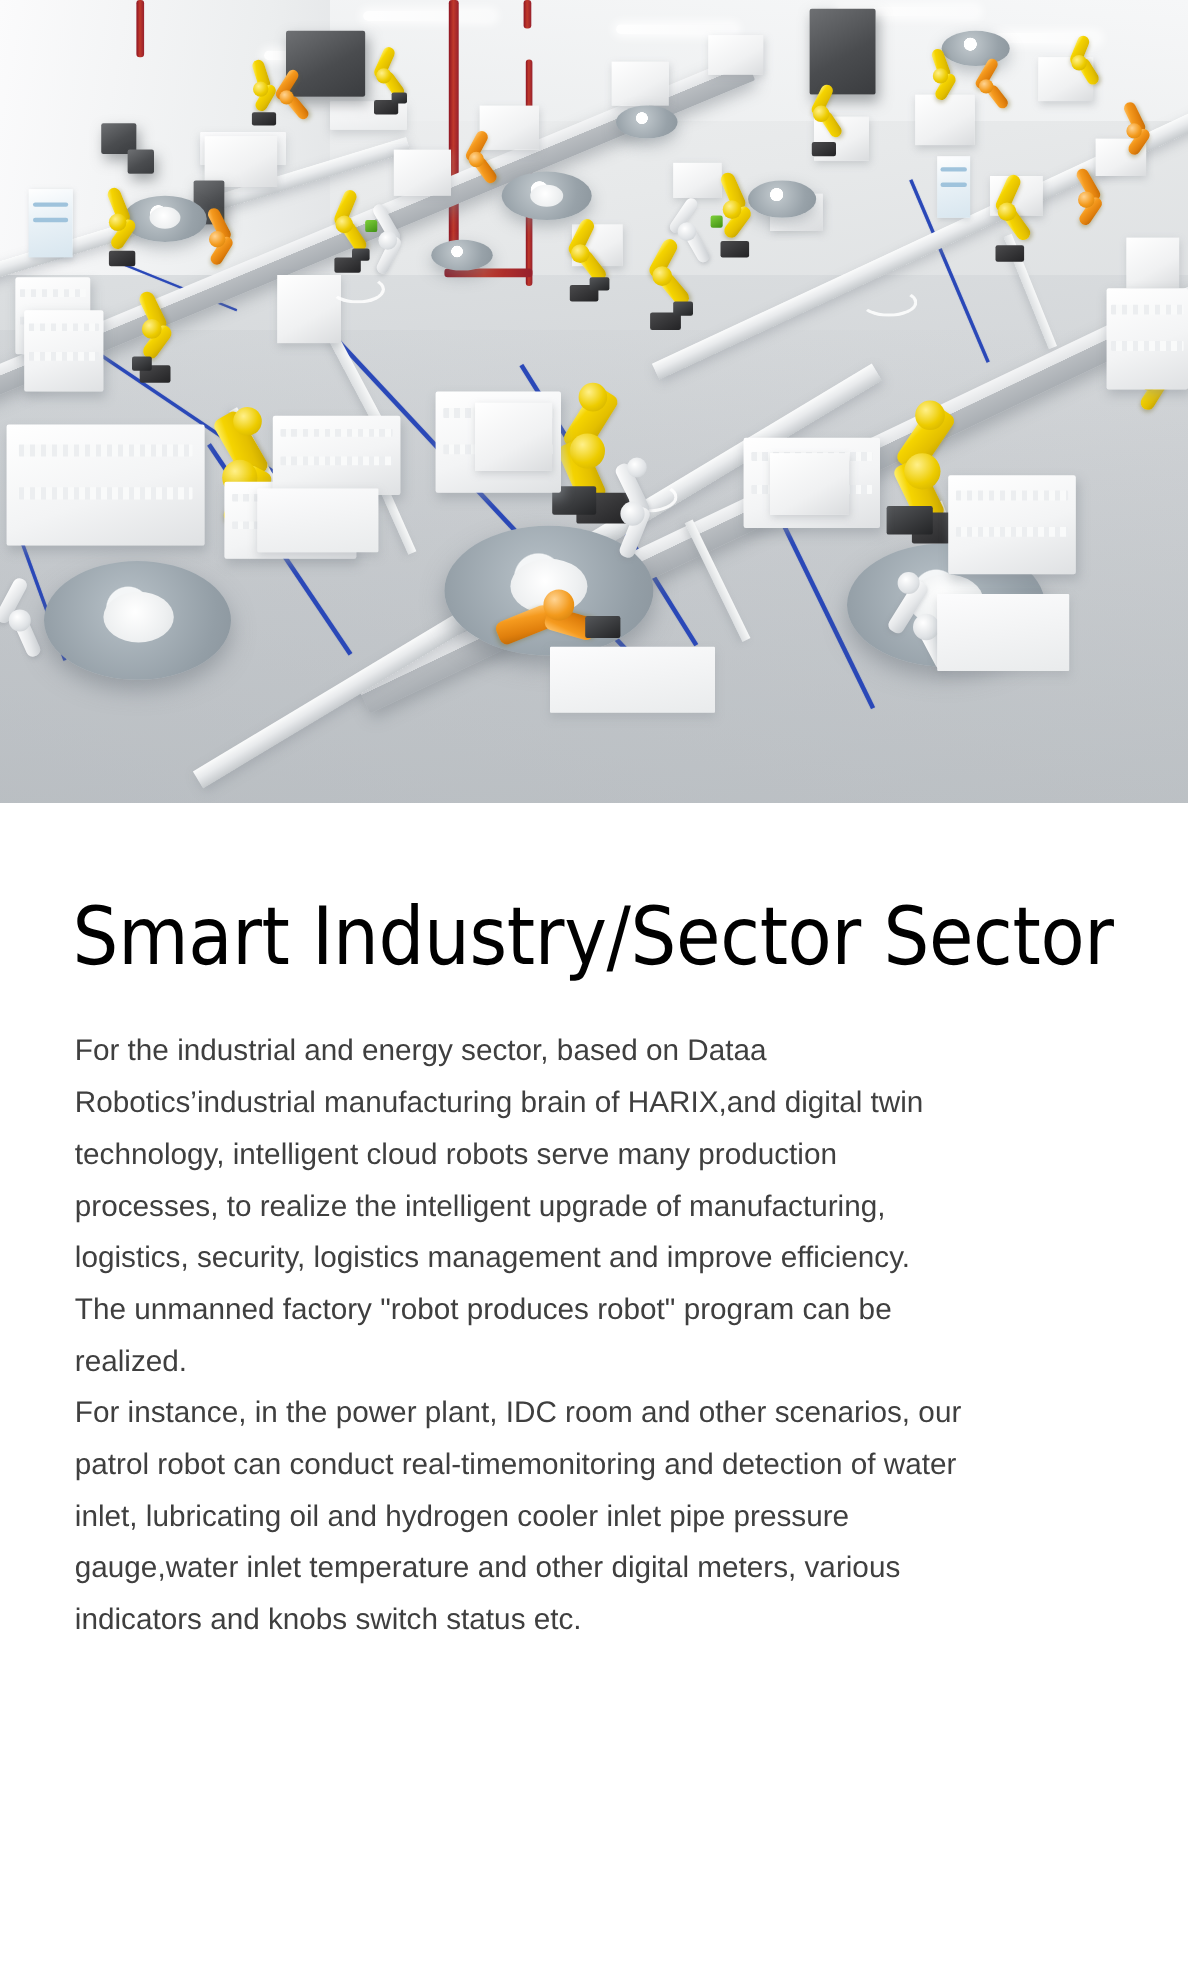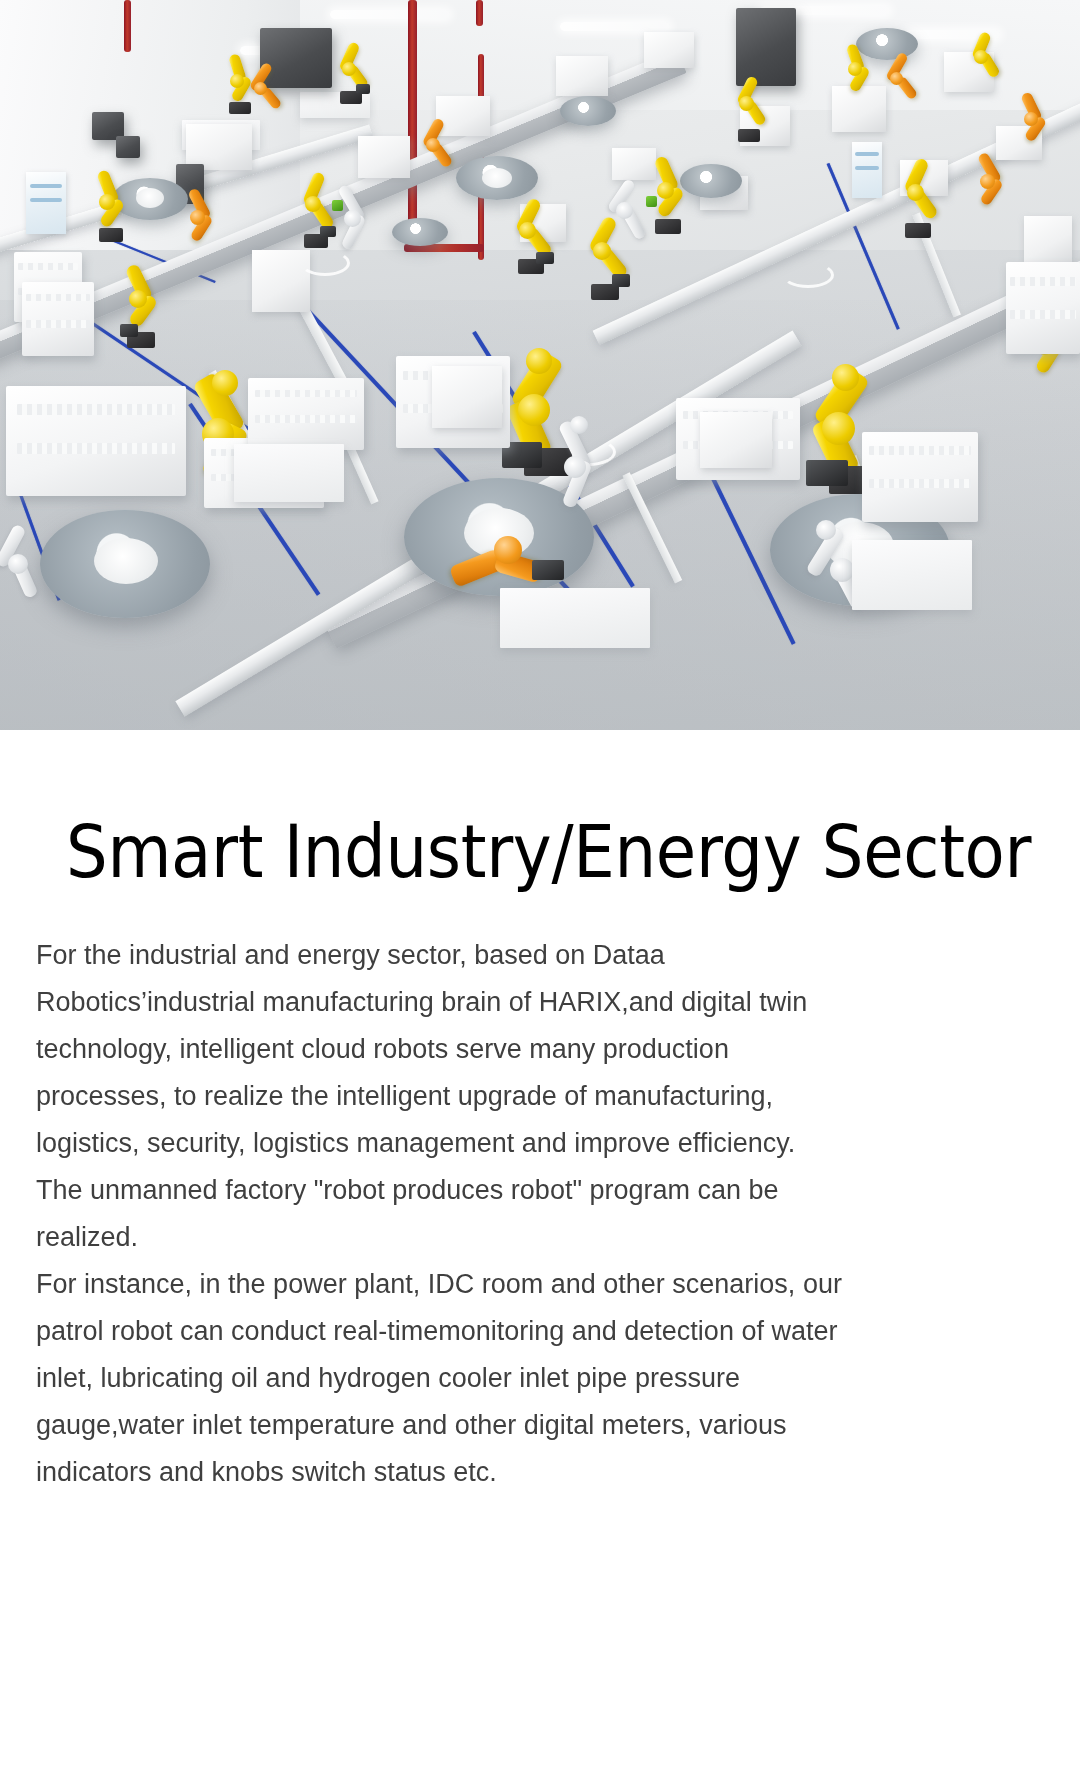--- a/index.html
+++ b/index.html
@@ -204,21 +204,21 @@
     white-space:nowrap;
   }
   .lead {
     margin:44px 0 0 68px;
     width:812px;
     font-size:27px;
     line-height:47px;
     color:#3f3f3f;
   }
   .body-block {
-    margin:38px 0 0 36px;
+    margin:38px 0 0 68px;
     width:822px;
     font-size:27px;
     line-height:47px;
     color:#3f3f3f;
   }
   .body-block p { margin:0; }
 </style>
 </head>
 <body>
 
@@ -513,21 +513,21 @@
     <div class="table" style="left:500px;top:588px;width:150px;height:60px;"></div>
     <div class="table" style="left:852px;top:540px;width:120px;height:70px;"></div>
     <div class="crate" style="left:432px;top:366px;width:70px;height:62px;"></div>
     <div class="crate" style="left:700px;top:412px;width:72px;height:56px;"></div>
 
   </div>
 </div>
 
 <div class="content">
 
-  <h1 class="page-title">Smart Industry/Energy Sector</h1>
+  <h1 class="page-title">Smart Industry/Sector Sector</h1>
 
 
   <div class="body-block">
     <p>For the industrial and energy sector, based on Dataa Robotics’industrial manufacturing brain of HARIX,and digital twin technology, intelligent cloud robots serve many production processes, to realize the intelligent upgrade of manufacturing, logistics, security, logistics management and improve efficiency.</p>
     <p>The unmanned factory "robot produces robot" program can be realized.</p>
     <p>For instance, in the power plant, IDC room and other scenarios, our patrol robot can conduct real-timemonitoring and detection of water inlet, lubricating oil and hydrogen cooler inlet pipe pressure gauge,water inlet temperature and other digital meters, various indicators and knobs switch status etc.</p>
   </div>
 
 </div>
 

